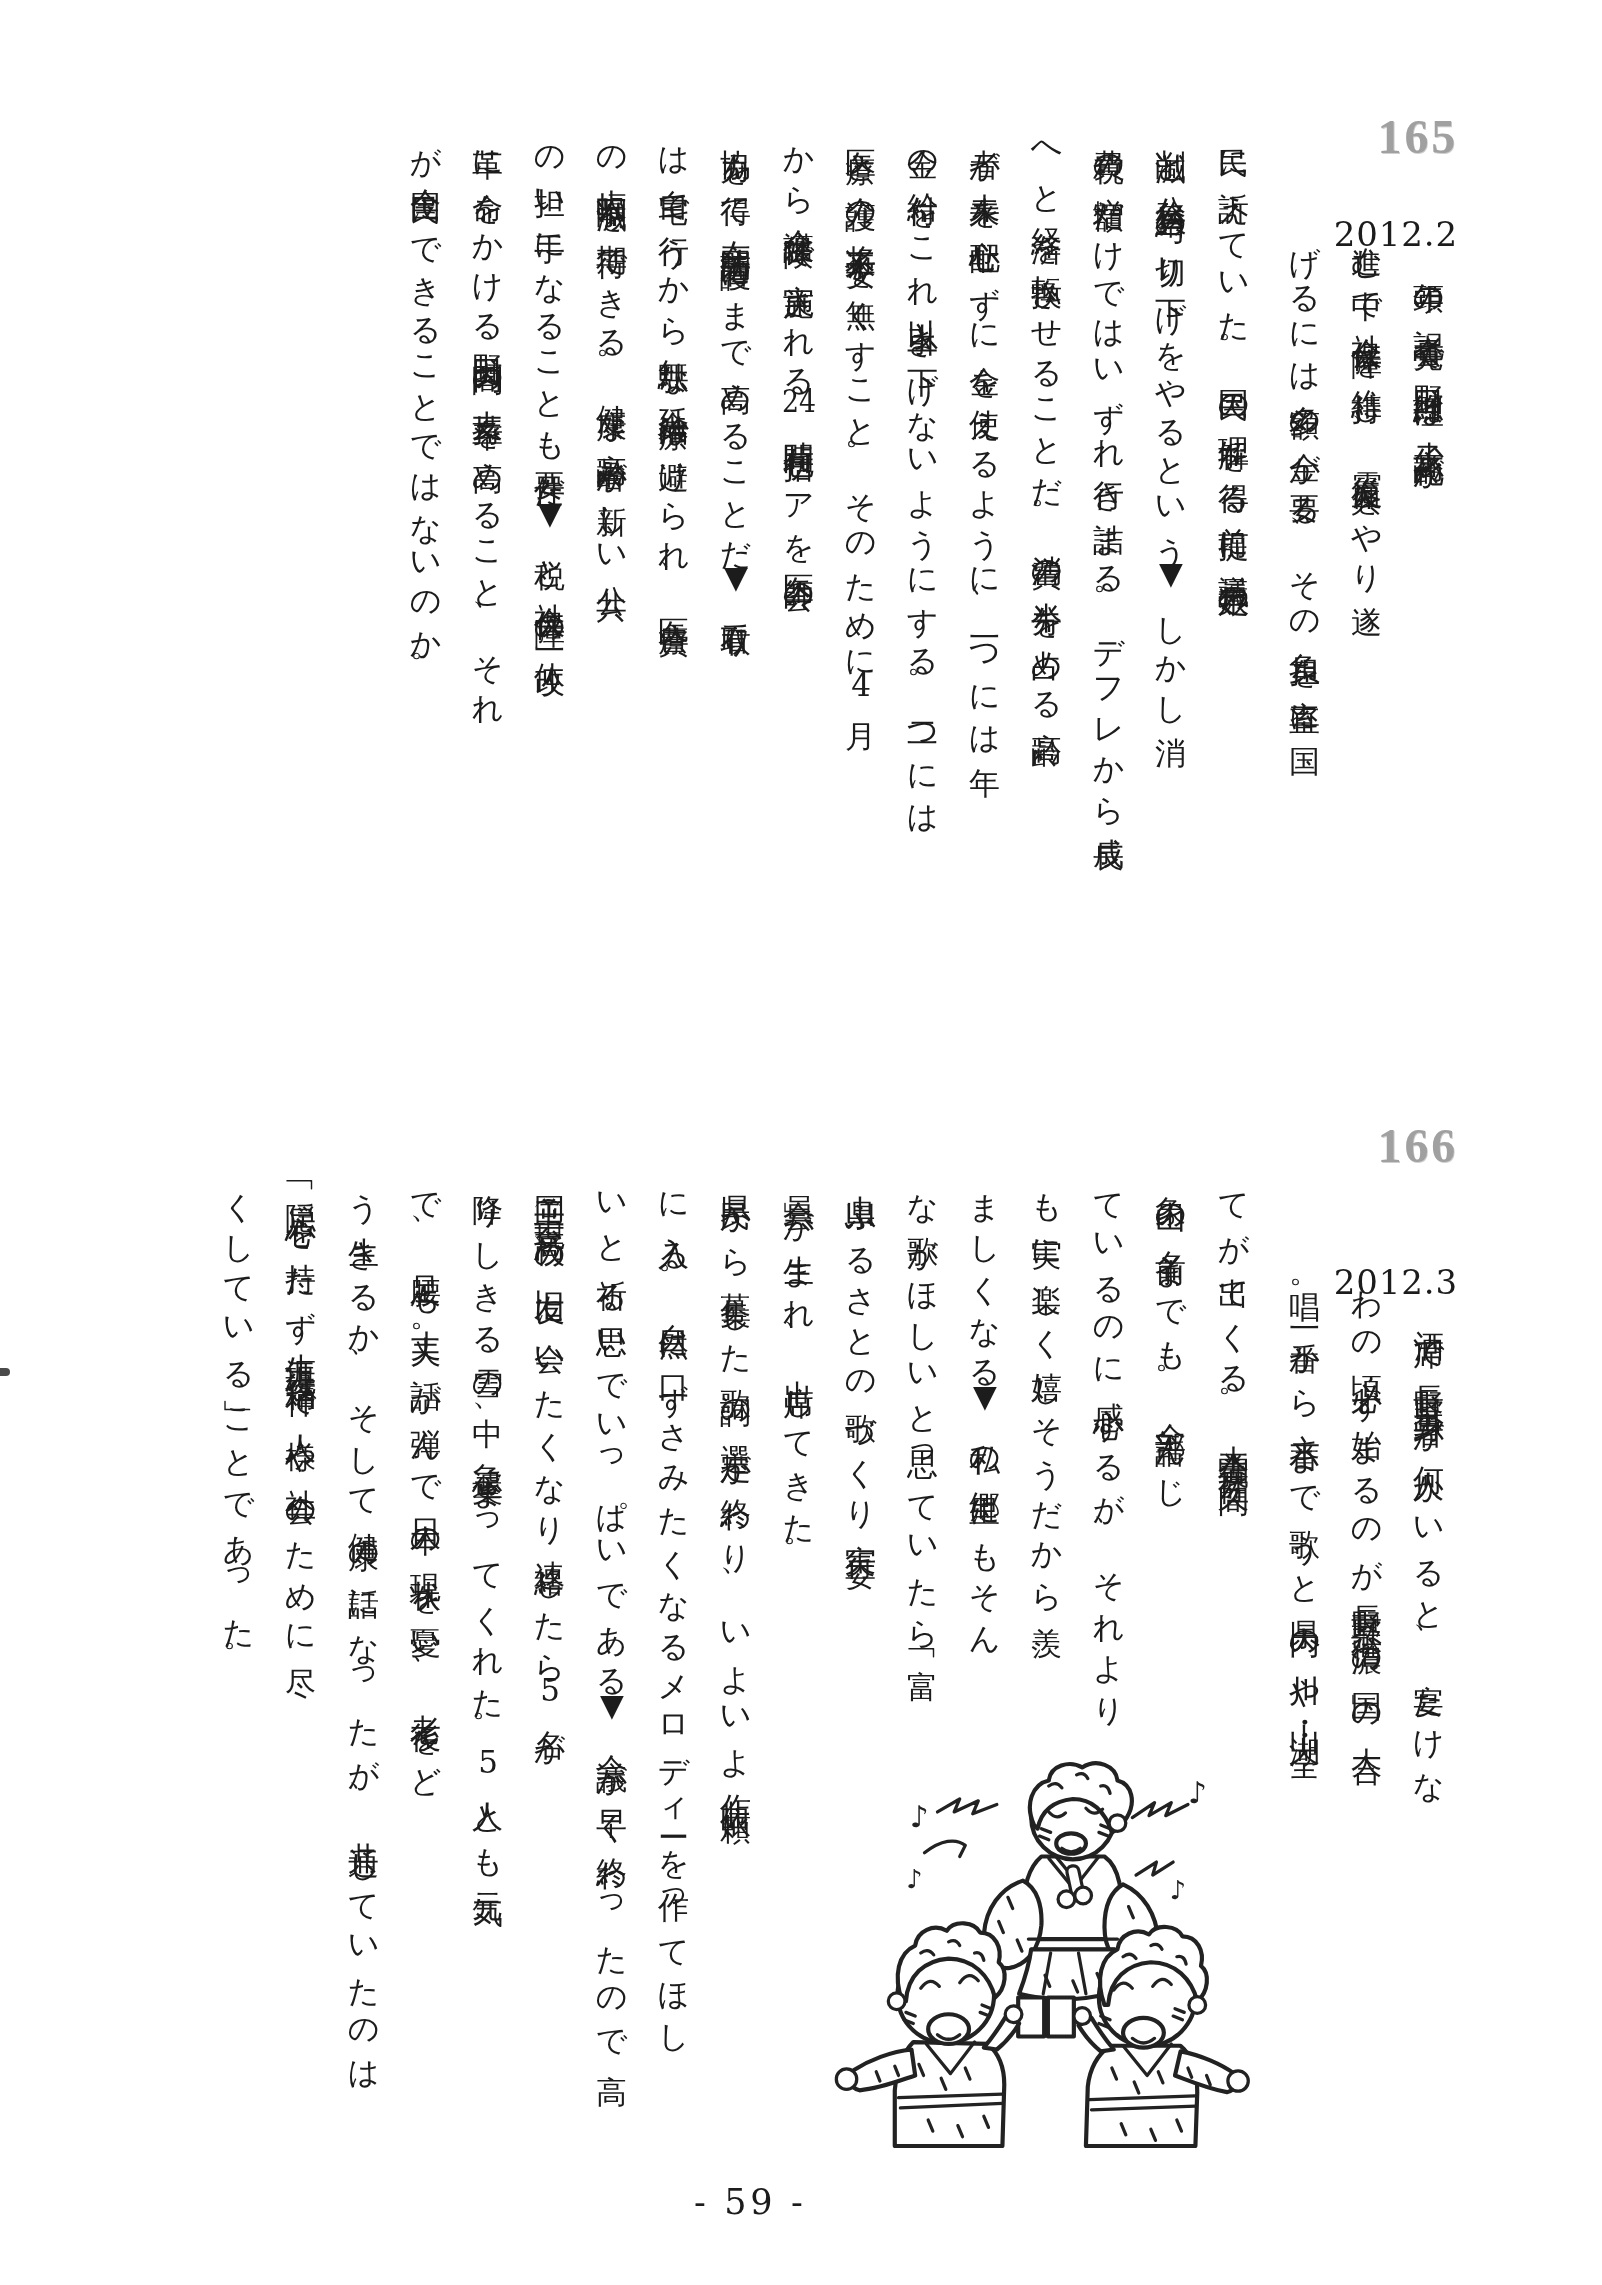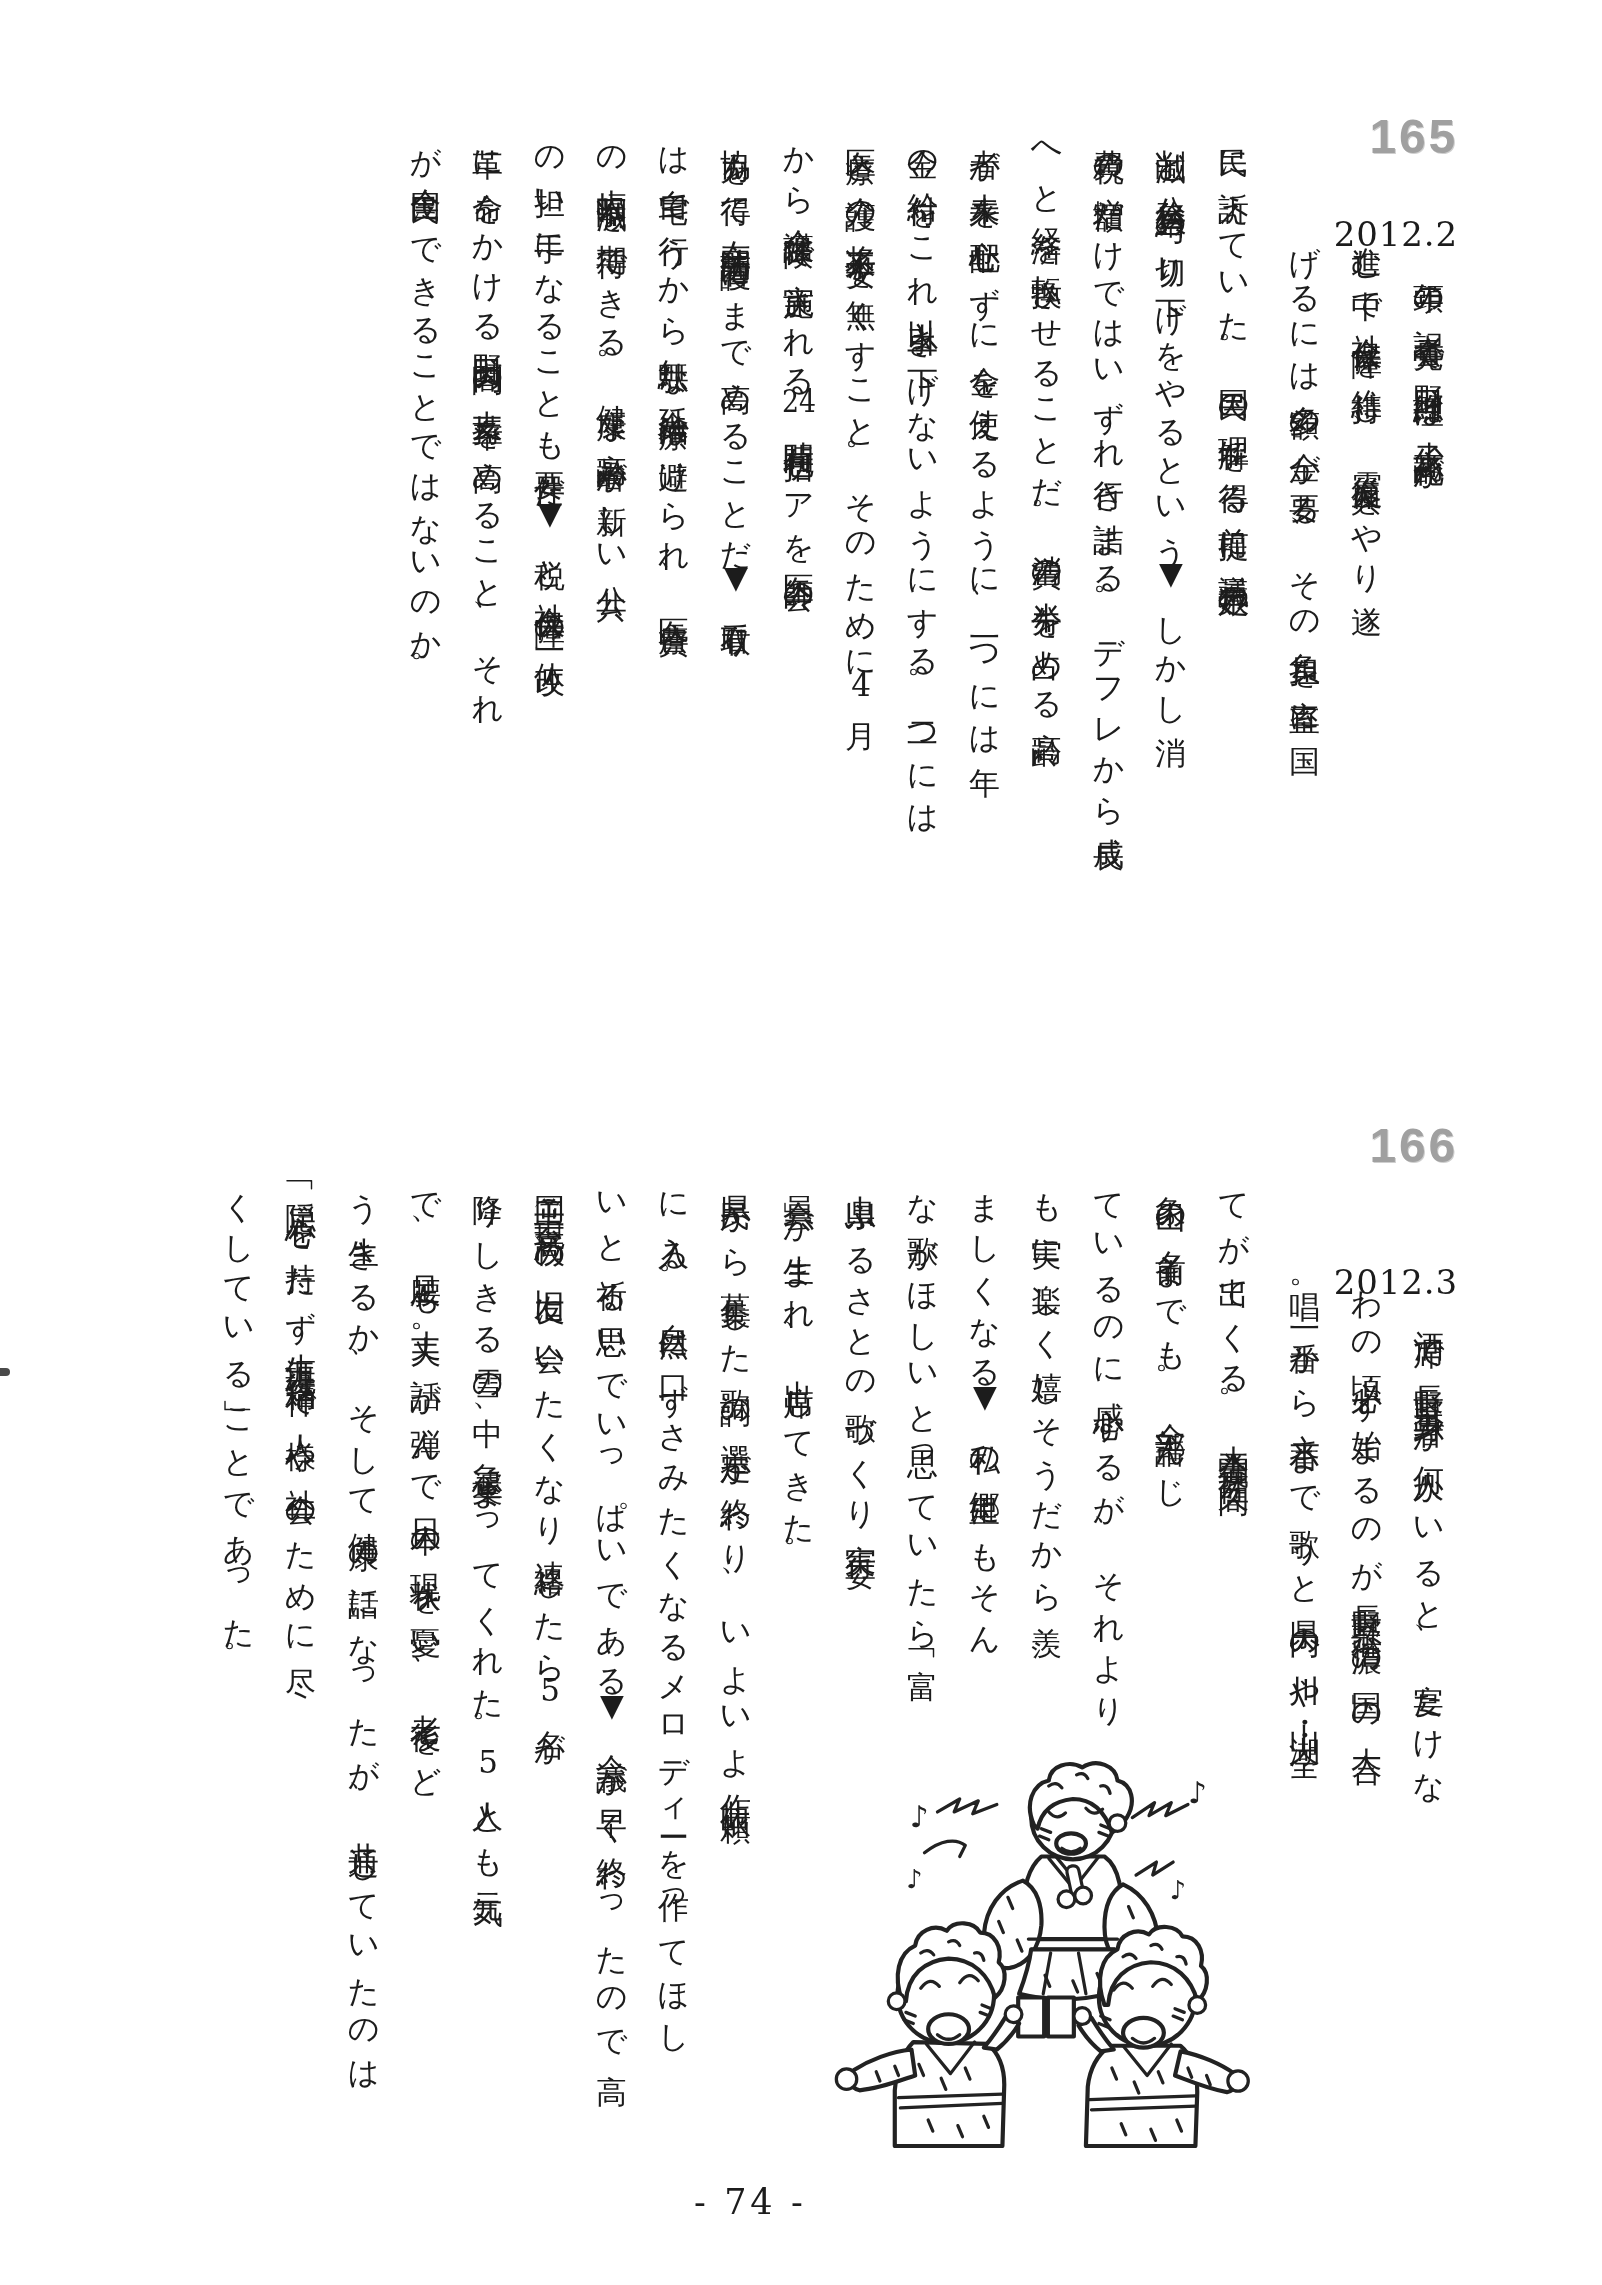--- a/index.html
+++ b/index.html
@@ -6,21 +6,21 @@
   .page{
     position:relative;
     width:1603px;height:2286px;
     background:#ffffff;
     overflow:hidden;
     font-family:"DejaVu Serif","Liberation Serif",serif;
     color:#1c1c1c;
   }
   .sec-number{
     position:absolute;
-    font-family:Liberation Sans, sans-serif;
+    font-family:Liberation Serif, serif;
     font-weight:bold;
     font-size:48px;line-height:1;
     color:#a0a0a0;
     letter-spacing:2.8px;
     text-shadow:0.9px 0.9px 0 #cfcfcf;
   }
   .sec-date{
     position:absolute;
     font-size:34px;line-height:1;
     color:#1c1c1c;
@@ -196,16 +196,16 @@
         <circle class="fw w35" cx="426" cy="266" r="9"></circle>
         <path class="w35" d="M336,250 q10,-14 20,-2 M378,246 q10,-14 20,-2"></path>
         <path class="w35" d="M322,278 l10,4 M320,286 l10,4 M402,270 l10,4 M400,278 l10,4"></path>
         <ellipse class="fw w45" cx="368" cy="296" rx="22" ry="16"></ellipse>
         <path class="w35" d="M356,302 q12,10 24,0"></path>
         <path class="w35" d="M334,334 l5,12 M358,349 l5,12 M384,338 l5,12 M344,394 l5,12 M376,400 l5,12 M404,390 l5,12 M436,342 l4,10 M416,334 l4,10"></path>
       </g>
     </svg>
   </section>
 
-  <div class="page-number">- 74 -</div>
+  <div class="page-number">- 59 -</div>
   <div class="edge-mark"></div>
 </div>
 
 
 </body></html>

